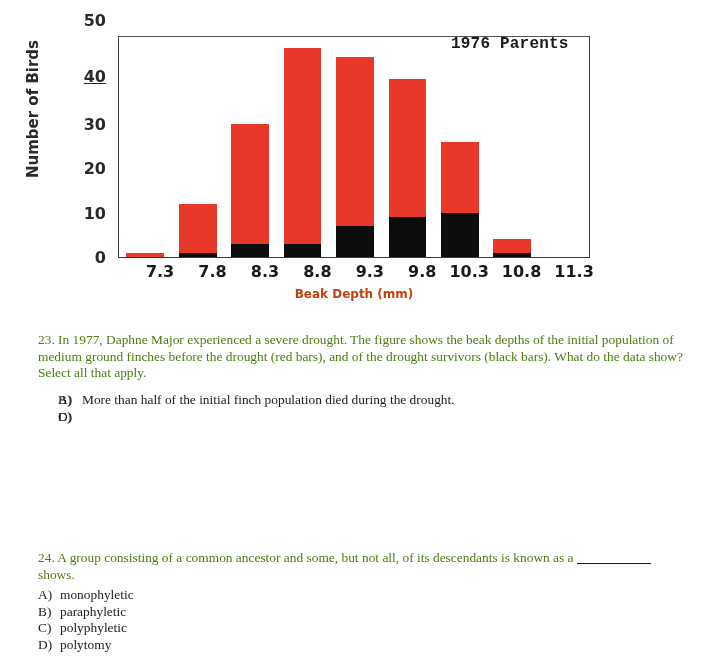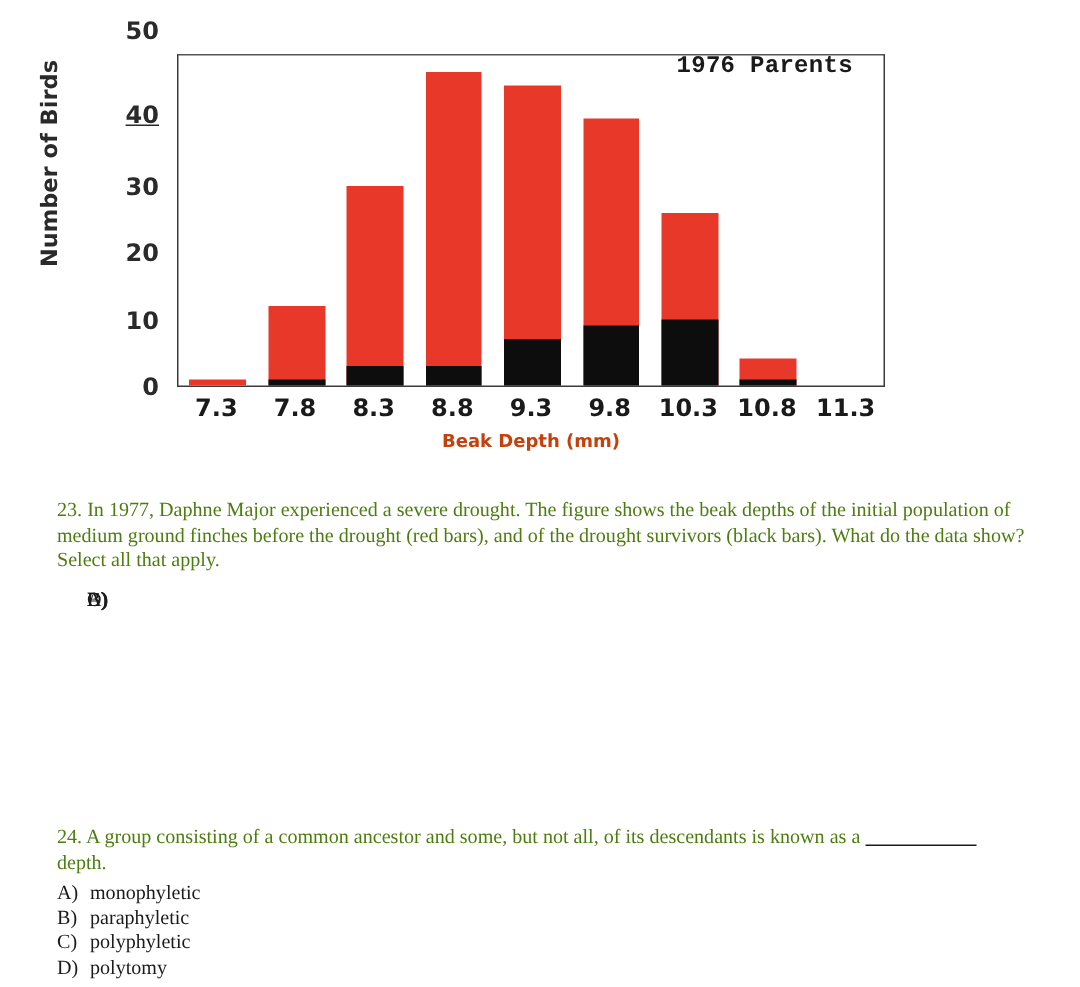--- a/index.html
+++ b/index.html
@@ -78,21 +78,21 @@
     width: 40px;
     text-align: right;
     font-family: "DejaVu Sans", sans-serif;
     font-size: 16px;
     font-weight: 600;
     color: #2a2a2a;
   }
 
   .xtick-label {
     position: absolute;
-    text-align: center;
+    text-align: right;
     font-family: "DejaVu Sans", sans-serif;
     font-size: 16px;
     font-weight: 600;
     color: #1a1a1a;
     top: 262px;
   }
 
   .bar-group {
     position: absolute;
     bottom: 0;
@@ -232,27 +232,27 @@
 
   <div id="xlabel">Beak Depth (mm)</div>
 </div>
 
 <div id="questions">
 
   <div class="q-stem" id="q23-stem">23. In 1977, Daphne Major experienced a severe drought. The figure shows the beak depths of the initial population of medium ground finches before the drought (red bars), and of the drought survivors (black bars). What do the data show? Select all that apply.</div>
 
   <div class="opt-list" id="q23-options">
       <div class="opt"><span class="opt-letter">A)</span></div>
-      <div class="opt"><span class="opt-letter">B)</span></div>
+      <div class="opt"><span class="opt-letter">B)</span><span>More than half of the initial finch population died during the drought.</span></div>
       <div class="opt"><span class="opt-letter">C)</span></div>
       <div class="opt"><span class="opt-letter">D)</span></div>
     </div>
 
   <div class="q-stem" id="q24-stem">
-    <span>24. A group consisting of a common ancestor and some, but not all, of its descendants is known as a </span><span class="blank-line"></span><span> depth.</span>
+    <span>24. A group consisting of a common ancestor and some, but not all, of its descendants is known as a </span><span class="blank-line"></span><span> shows.</span>
   </div>
 
   <div class="opt-list" id="q24-options">
       <div class="opt"><span class="opt-letter">A)</span><span>monophyletic</span></div>
       <div class="opt"><span class="opt-letter">B)</span><span>paraphyletic</span></div>
       <div class="opt"><span class="opt-letter">C)</span><span>polyphyletic</span></div>
       <div class="opt"><span class="opt-letter">D)</span><span>polytomy</span></div>
     </div>
 </div>
 

